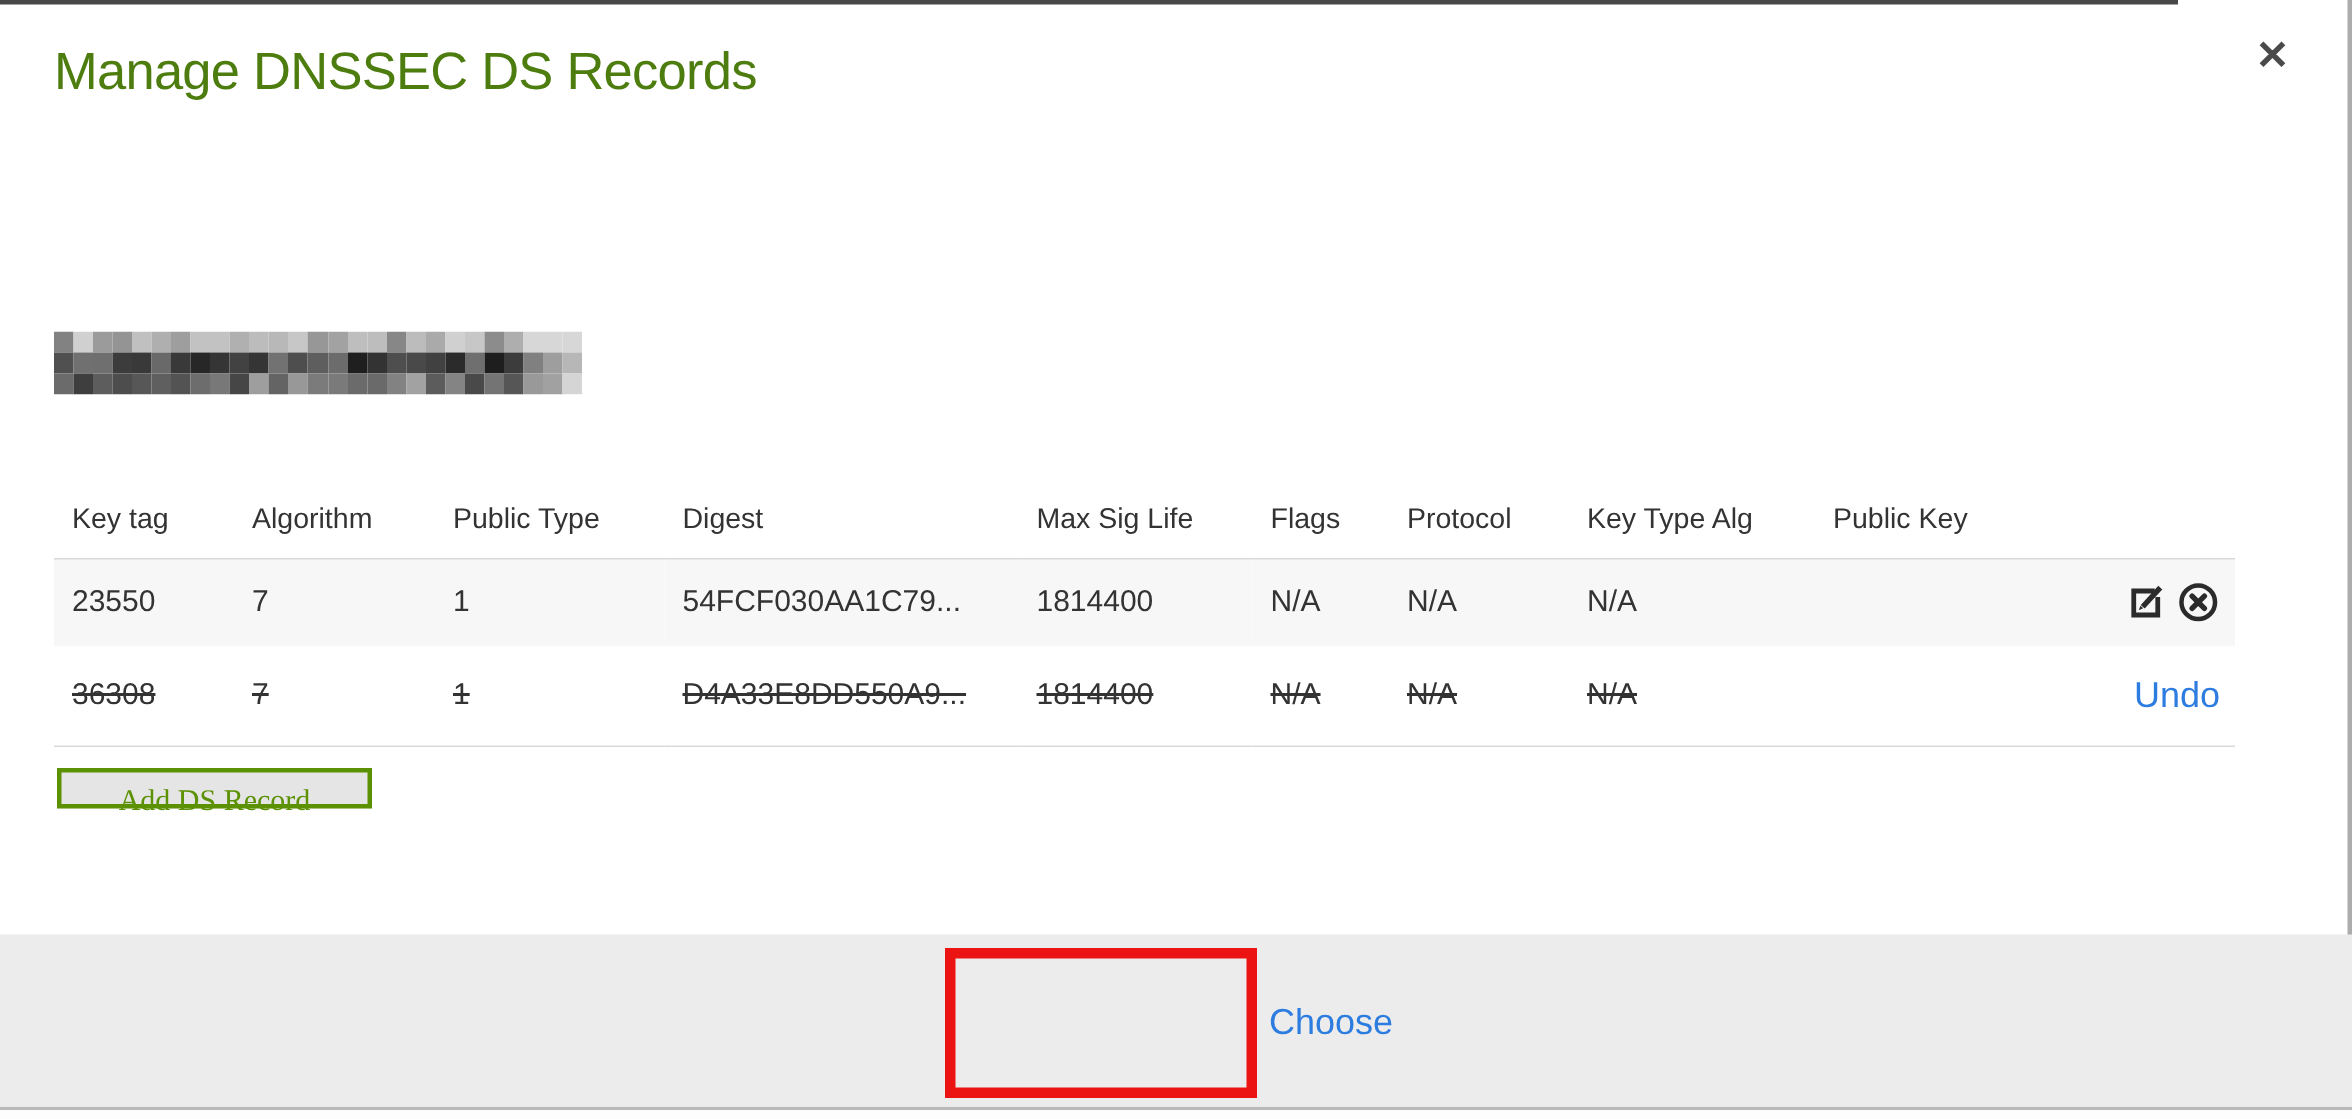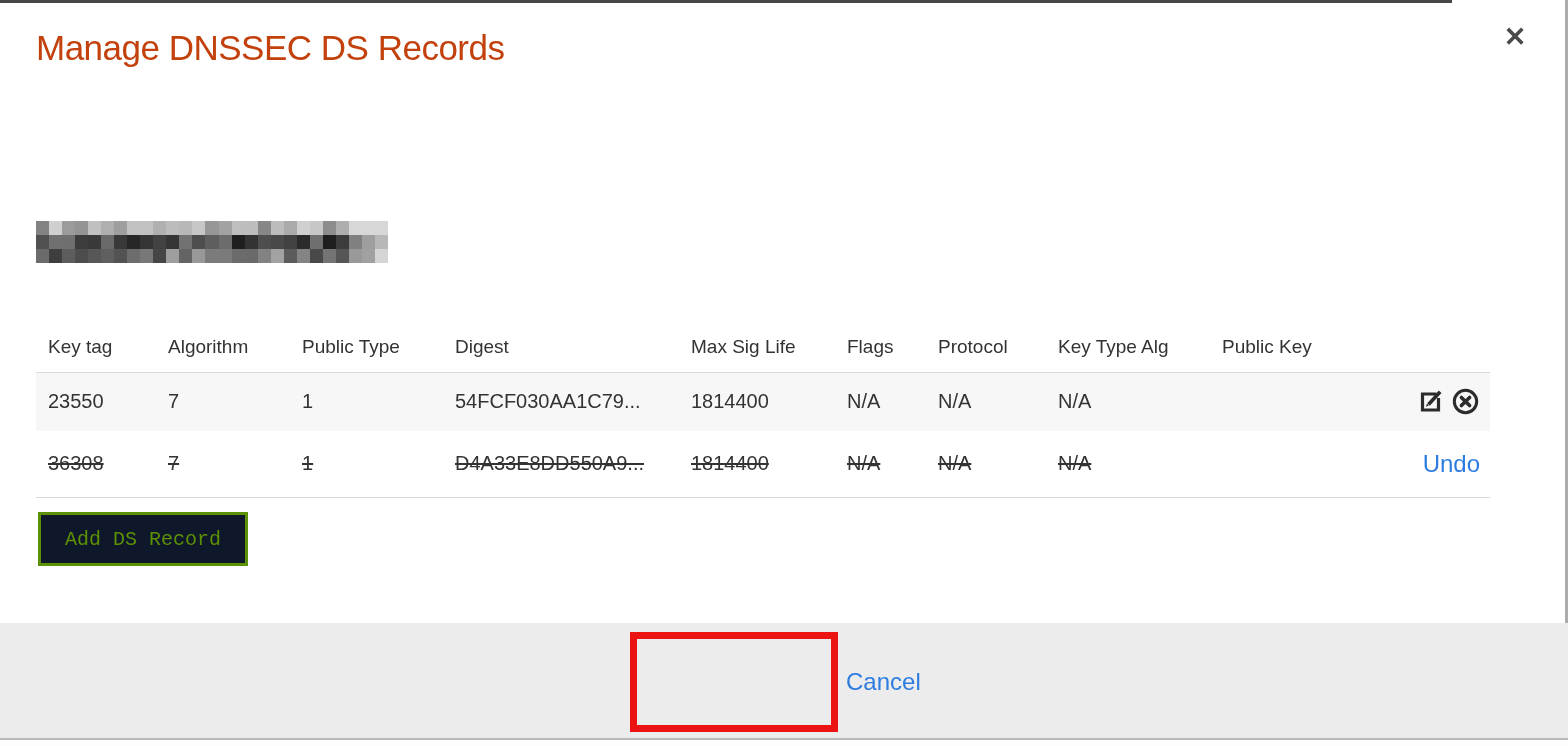--- a/index.html
+++ b/index.html
@@ -10,21 +10,21 @@
     overflow:hidden;
   }
   .page {
     position:relative; width:1568px; height:746px; background:#fff; overflow:hidden;
   }
   .top-border { position:absolute; left:0; top:0; width:1452px; height:3px; background:#474747; }
   .right-border { position:absolute; left:1565px; top:0; width:3px; height:746px; background:#acacac; }
 
   .modal-title {
     position:absolute; left:36px; top:28px;
-    font-size:35px; font-weight:400; color:#c2410c; letter-spacing:-0.5px;
+    font-size:35px; font-weight:400; color:#4d7c0f; letter-spacing:-0.5px;
   }
   .close-btn {
     position:absolute; left:1498px; top:20px; width:34px; height:34px;
     font-size:27px; font-weight:700; color:#4a4a4a; text-align:center; line-height:34px;
     cursor:pointer; user-select:none;
   }
 
   .redacted {
     position:absolute; left:36px; top:221px; width:352px; height:42px;
     display:grid; grid-template-columns:repeat(27,1fr); grid-template-rows:repeat(3,1fr);
@@ -54,23 +54,23 @@
   .col-keytag{width:120px}.col-alg{width:134px}.col-dtype{width:153px}.col-digest{width:236px}
   .col-msl{width:156px}.col-flags{width:91px}.col-proto{width:120px}.col-kda{width:164px}
   .col-pk{width:140px}.col-actions{width:140px}
   .actions-cell { text-align:right; padding-right:10px !important; white-space:nowrap; }
   .icon-btn { display:inline-block; vertical-align:middle; cursor:pointer; }
   .icon-btn + .icon-btn { margin-left:1px; }
   .link { color:#2d7de1; cursor:pointer; text-decoration:none; }
   .undo-link { font-size:24px; }
 
   .add-btn {
-    position:absolute; left:38px; top:512px; width:210px; height:54px;
-    background:#0f172a; border:3px solid #5c9104; color:#5c9104;
-    font-size:20px; font-family:Liberation Mono, monospace;
+    position:absolute; left:38px; top:512px; width:210px; height:27px;
+    background:#e5e5e5; border:3px solid #5c9104; color:#5c9104;
+    font-size:20px; font-family:Liberation Serif, serif;
     text-align:center; line-height:39px; cursor:pointer;
   }
 
   .footer {
     position:absolute; left:0; top:623px; width:1568px; height:117px;
     background:#ececec; border-bottom:2px solid #b9b9b9;
   }
   .annotation-box {
     position:absolute; left:630px; top:632px; width:208px; height:100px;
     border:7px solid #ec1313;
@@ -253,19 +253,19 @@
           <a class="link undo-link">Undo</a>
         </td>
       </tr>
     </tbody>
   </table>
 
   <button class="add-btn">Add DS Record</button>
 
   <div class="footer"></div>
   <div class="annotation-box"></div>
-  <a class="link cancel-link">Cancel</a>
+  <a class="link cancel-link">Choose</a>
 
   <div class="below-modal">
     
   </div>
 
 </div>
 
 </body></html>

